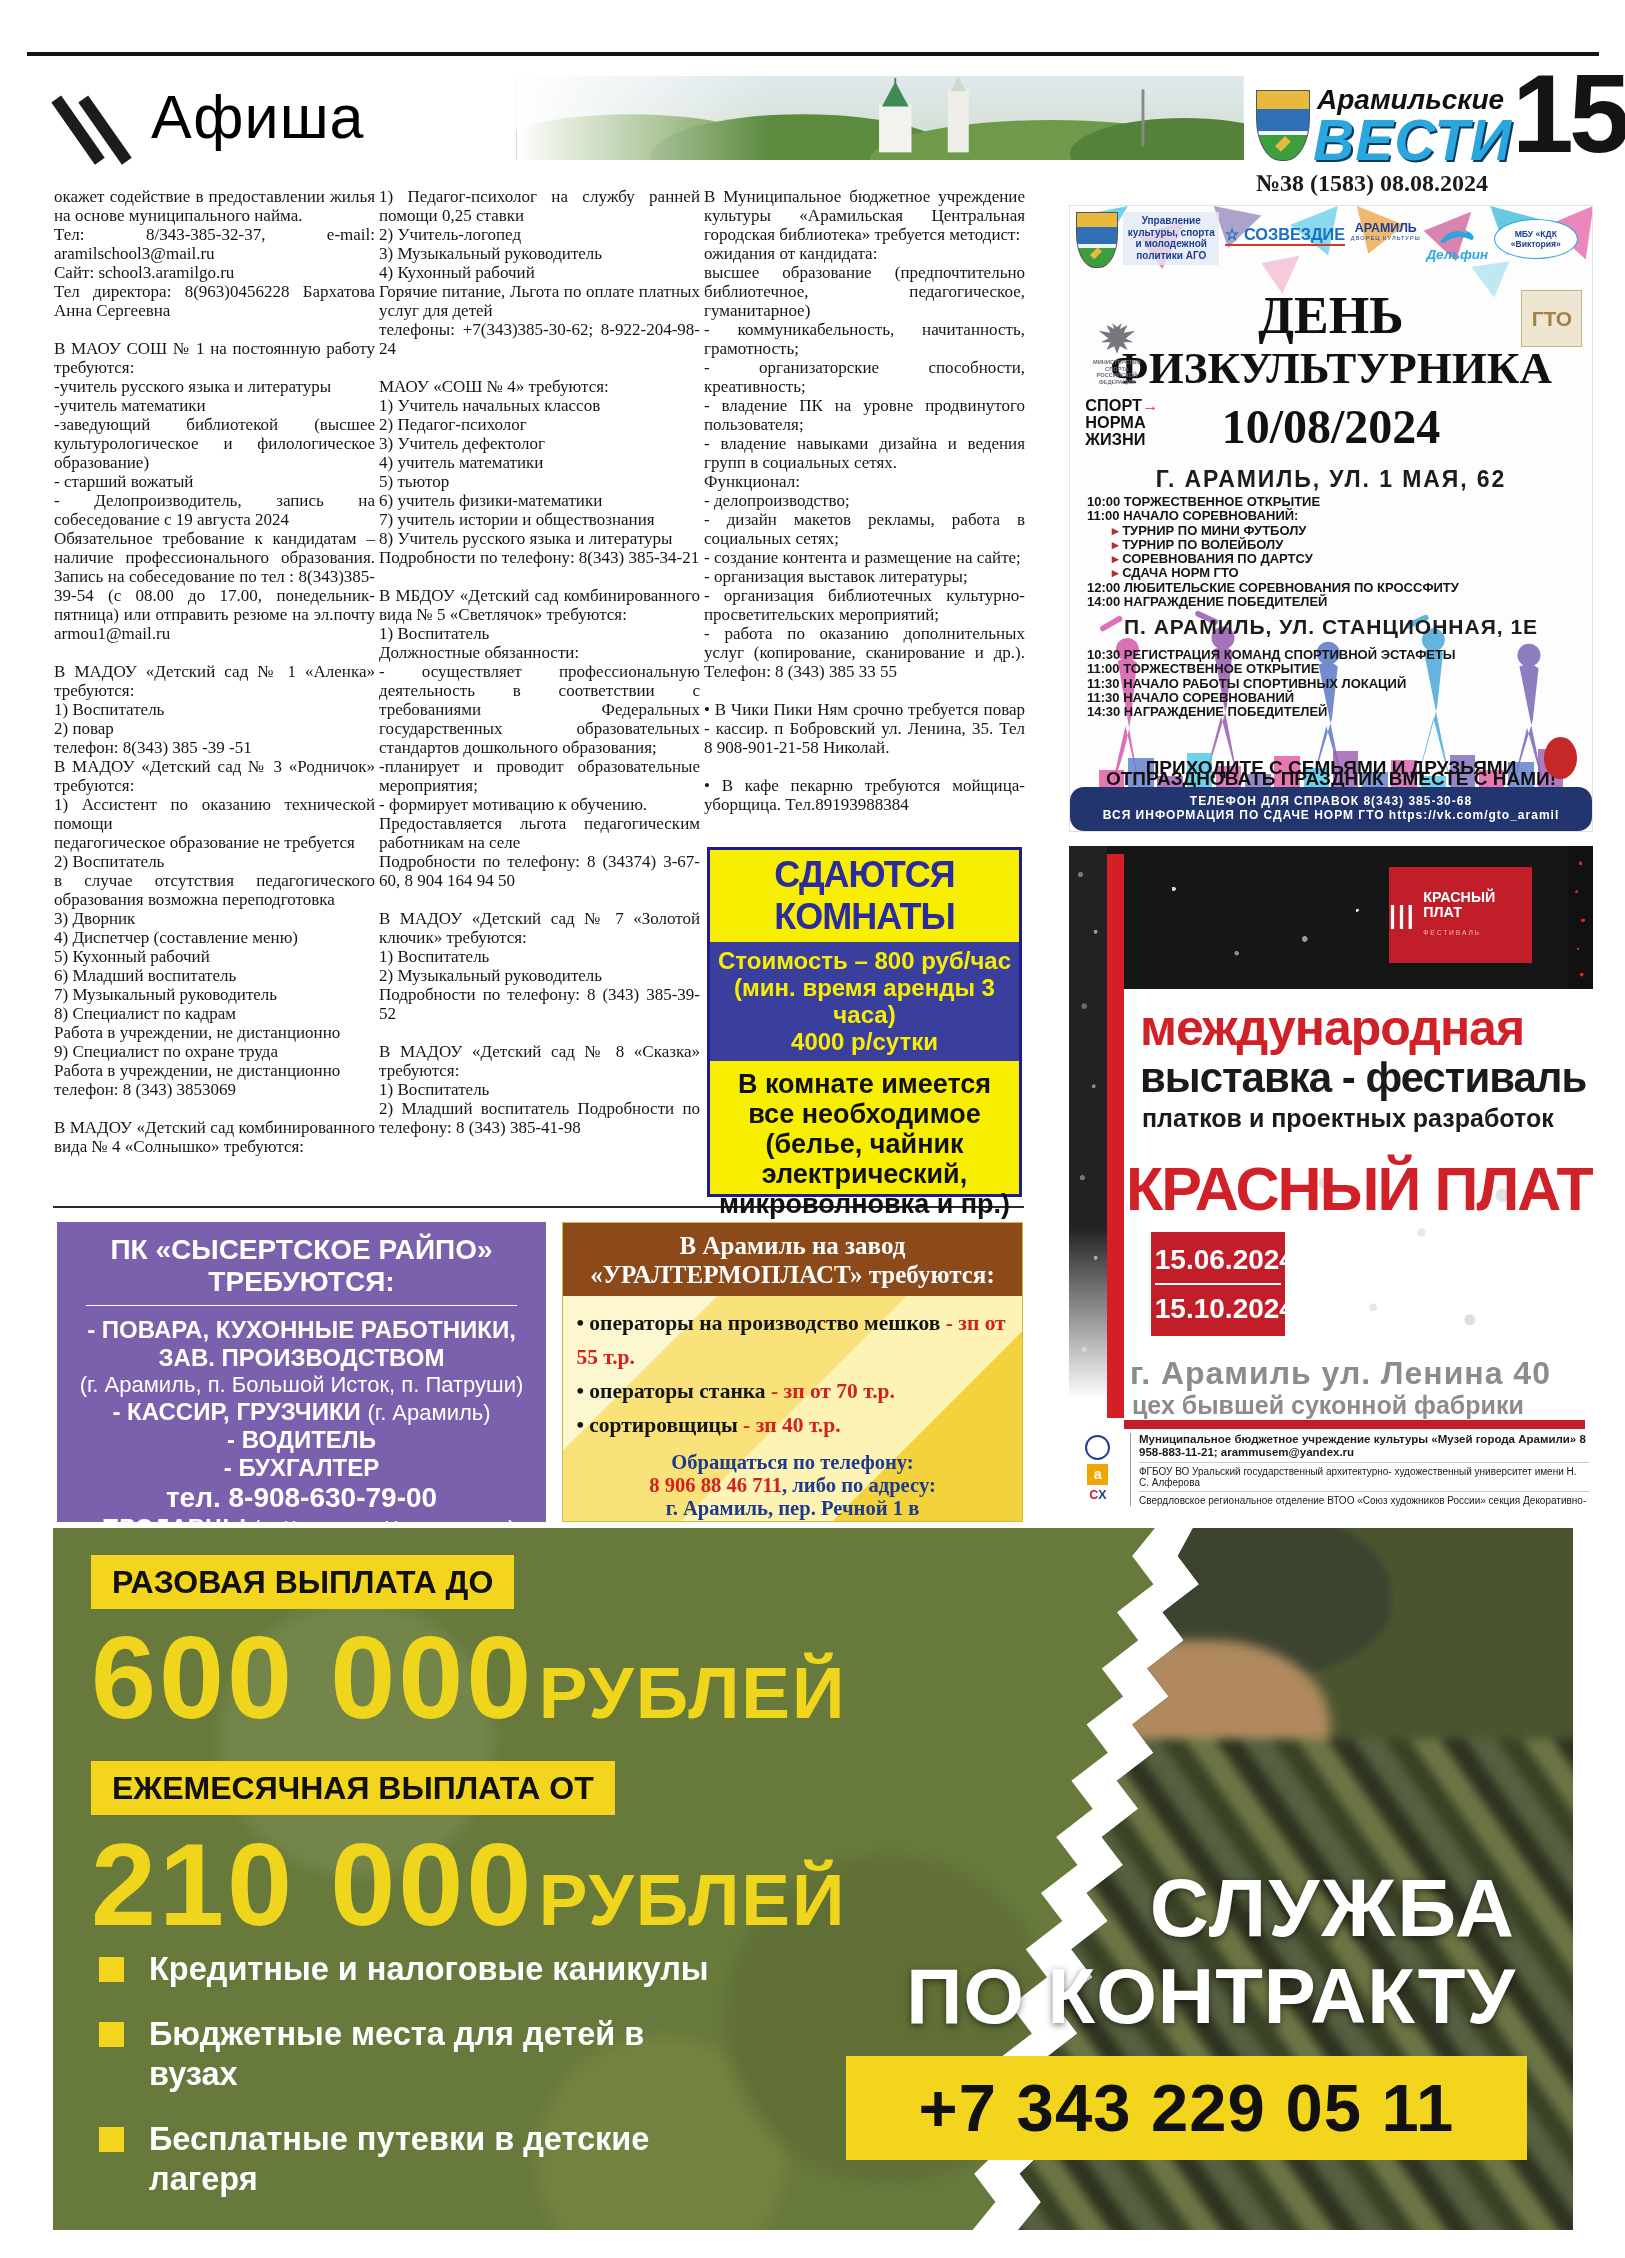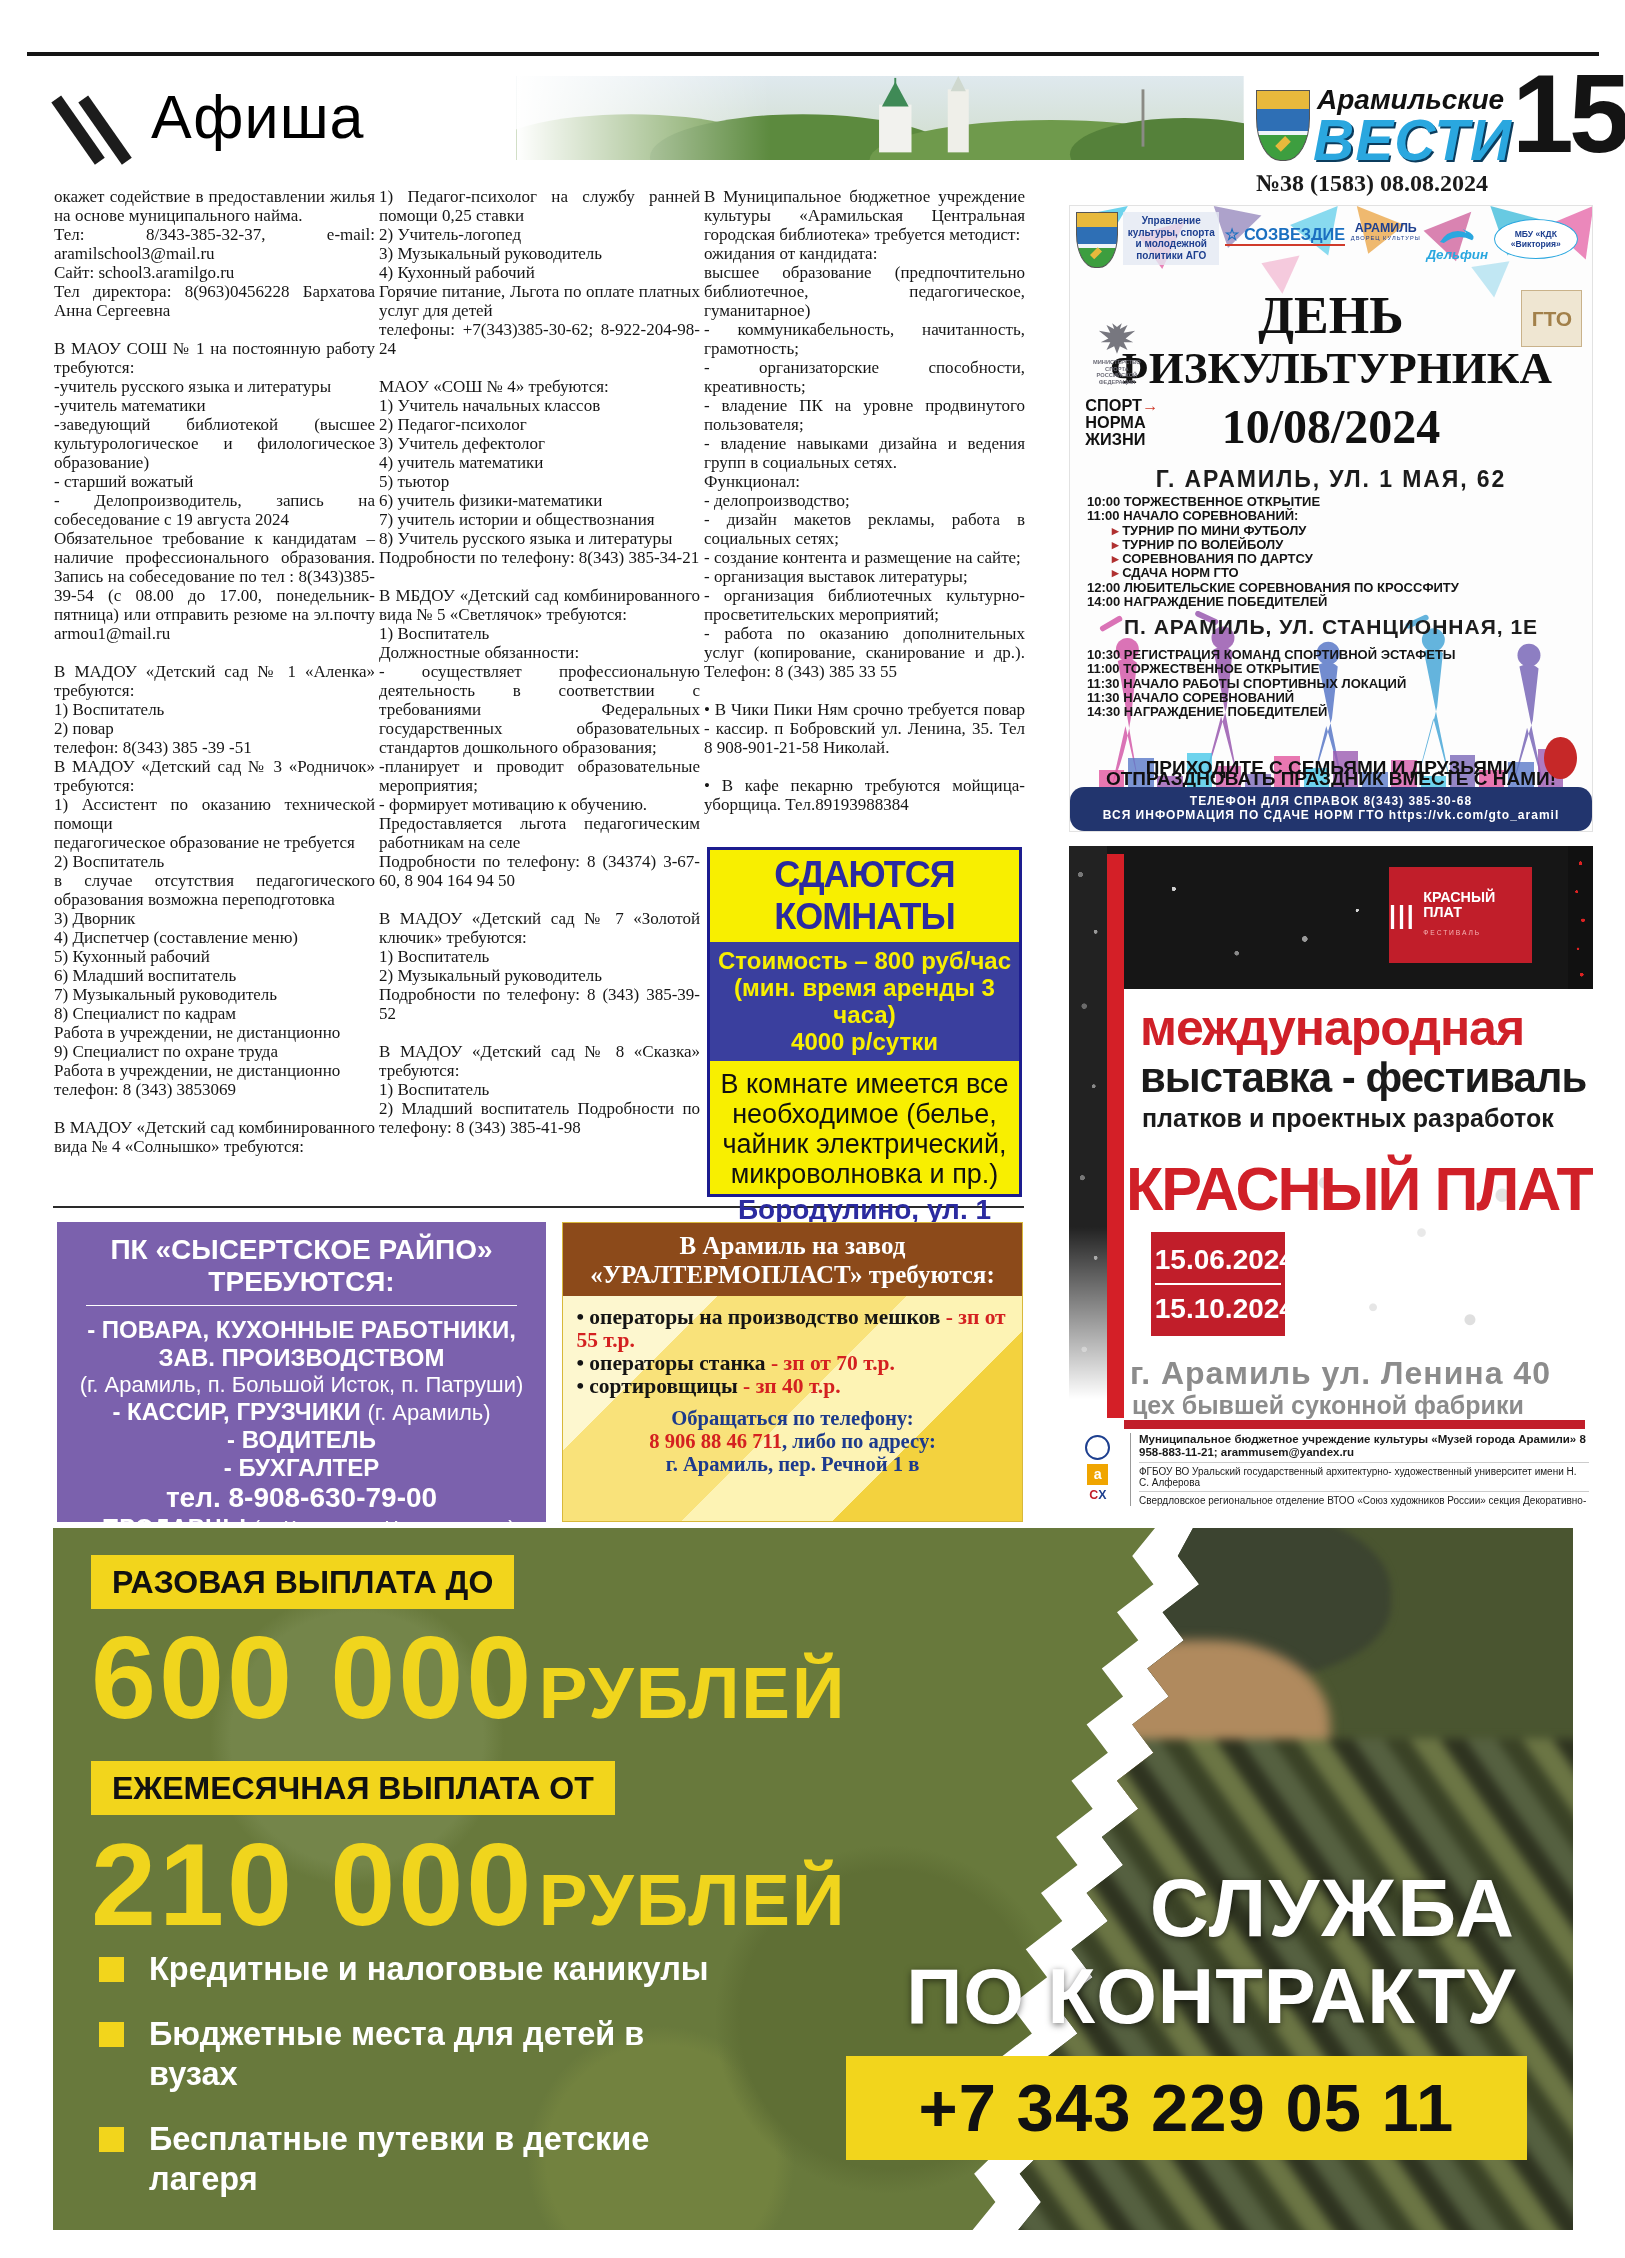--- a/index.html
+++ b/index.html
@@ -30,21 +30,21 @@
   .newscol p{margin:0;}
   .newscol p:empty{height:19px;}
   .c1{left:54px;} .c2{left:379px;} .c3{left:704px;}
   .ads-rule{position:absolute;left:53px;top:1206px;width:971px;height:1.9px;background:#2a2a2a;}
 
   
   .rooms{position:absolute;left:707px;top:847px;width:315px;height:350px;background:#f8ef00;
          border:3.8px solid #1d1d8f;box-sizing:border-box;display:flex;flex-direction:column;text-align:center;}
   .rooms .t{color:#2b2ba0;font-weight:800;font-size:36px;letter-spacing:-1px;padding:3.8px 0 3.8px;}
   .rooms .band{background:#3a3f9e;color:#f8ef00;font-weight:700;font-size:24px;line-height:27px;padding:5.7px 1.9px;}
-  .rooms .body{color:#101010;font-weight:400;font-size:27px;line-height:30px;padding:7.6px 3.8px 3.8px;}
+  .rooms .body{color:#101010;font-weight:700;font-size:27px;line-height:30px;padding:7.6px 3.8px 3.8px;}
   .rooms .addr{color:#2b2ba0;font-weight:800;font-size:28px;padding-top:1.9px;}
   .rooms .ph{color:#2b2ba0;font-weight:800;font-size:31px;padding:1.9px 0 5.7px;}
 
   
   .sport{position:absolute;left:1069px;top:205px;width:524px;height:627px;background:#fdfdfd;
          border:1px solid #e2e2e2;box-sizing:border-box;overflow:hidden;}
   .sp-logos{position:absolute;left:5.7px;top:5.7px;right:5.7px;display:flex;gap:5.7px;align-items:flex-start;z-index:3;}
   .sp-uks{width:92px;background:#e4e8f2cc;color:#1d3f8f;font-weight:700;font-size:10px;line-height:11.5px;
           text-align:center;padding:3.8px 1.9px;}
   .sp-soz{color:#1a6fc0;font-weight:800;font-size:16.3px;padding-top:13.4px;border-bottom:2.9px solid #d03a2a;}
@@ -147,21 +147,21 @@
   .raipo hr{border:none;border-top:1.9px solid #fff;width:88%;margin:7.6px auto 9.6px;}
   .raipo .b{font-weight:800;font-size:24px;line-height:28px;}
   .raipo .r{font-weight:400;font-size:22px;line-height:26px;}
   .raipo .ph{font-weight:800;font-size:28px;line-height:32.5px;}
 
   
   .uralt{position:absolute;left:562px;top:1222px;width:461px;height:300px;box-sizing:border-box;background:
          linear-gradient(135deg,#fdf7cf 0 30%,#f9e27a 30% 55%,#fdf3b4 55% 75%,#f3d23e 75%);border:1px solid #d8b83a;}
   .uralt .head{background:#8c4a1a;color:#fff;font-family:"Liberation Serif",serif;font-weight:700;
                font-size:25px;line-height:29px;text-align:center;padding:7.6px 3.8px;}
-  .uralt .body{font-family:"Liberation Serif",serif;font-weight:700;font-size:21.5px;line-height:23px;
+  .uralt .body{font-family:"Liberation Serif",serif;font-weight:700;font-size:21.5px;line-height:34px;
                color:#141414;padding:9.6px 13.4px 0;}
   .uralt .body .red{color:#d42020;}
   .uralt .contact{font-family:"Liberation Serif",serif;font-weight:700;text-align:center;font-size:20.6px;
                   line-height:23px;color:#1d3a8c;padding-top:9.6px;}
   .uralt .contact .red{color:#d42020;}
 
   
   .mil{position:absolute;left:53px;top:1528px;width:1520px;height:702px;overflow:hidden;background:
        radial-gradient(circle 210px at 20% 30%,#74854a 0 60%,transparent 70%),
        radial-gradient(circle 249px at 55% 70%,#5f6f35 0 60%,transparent 70%),

